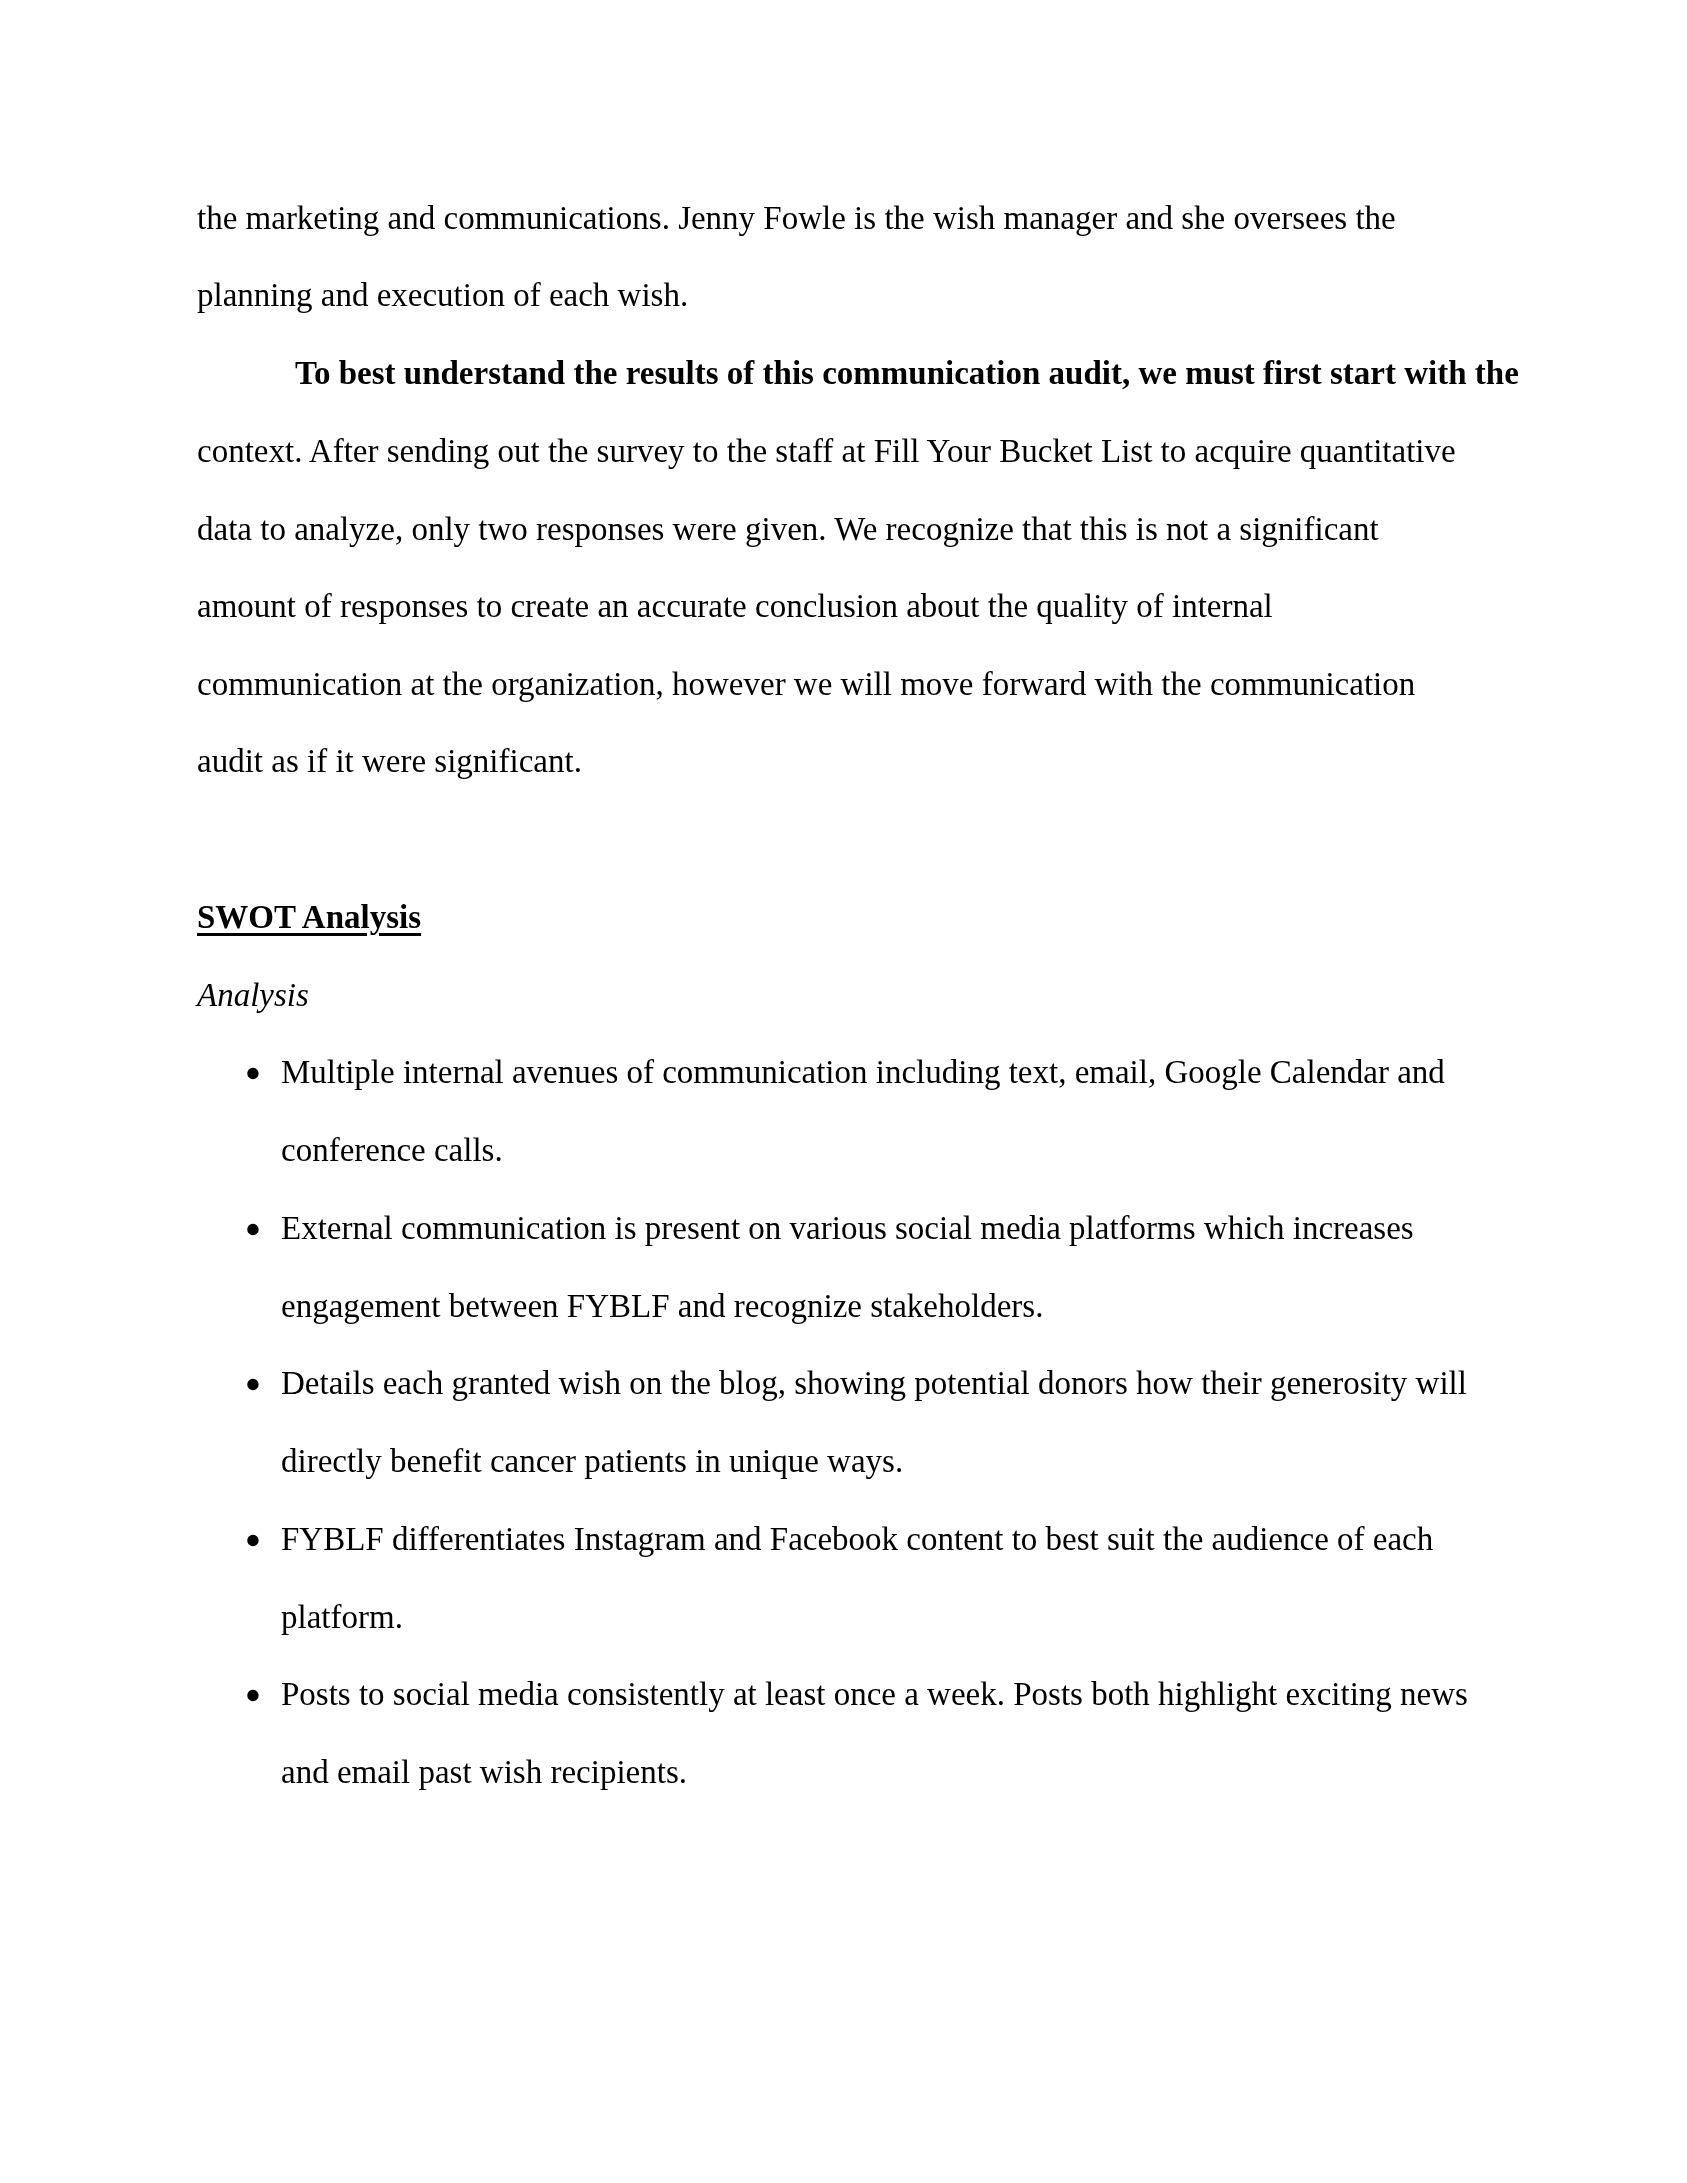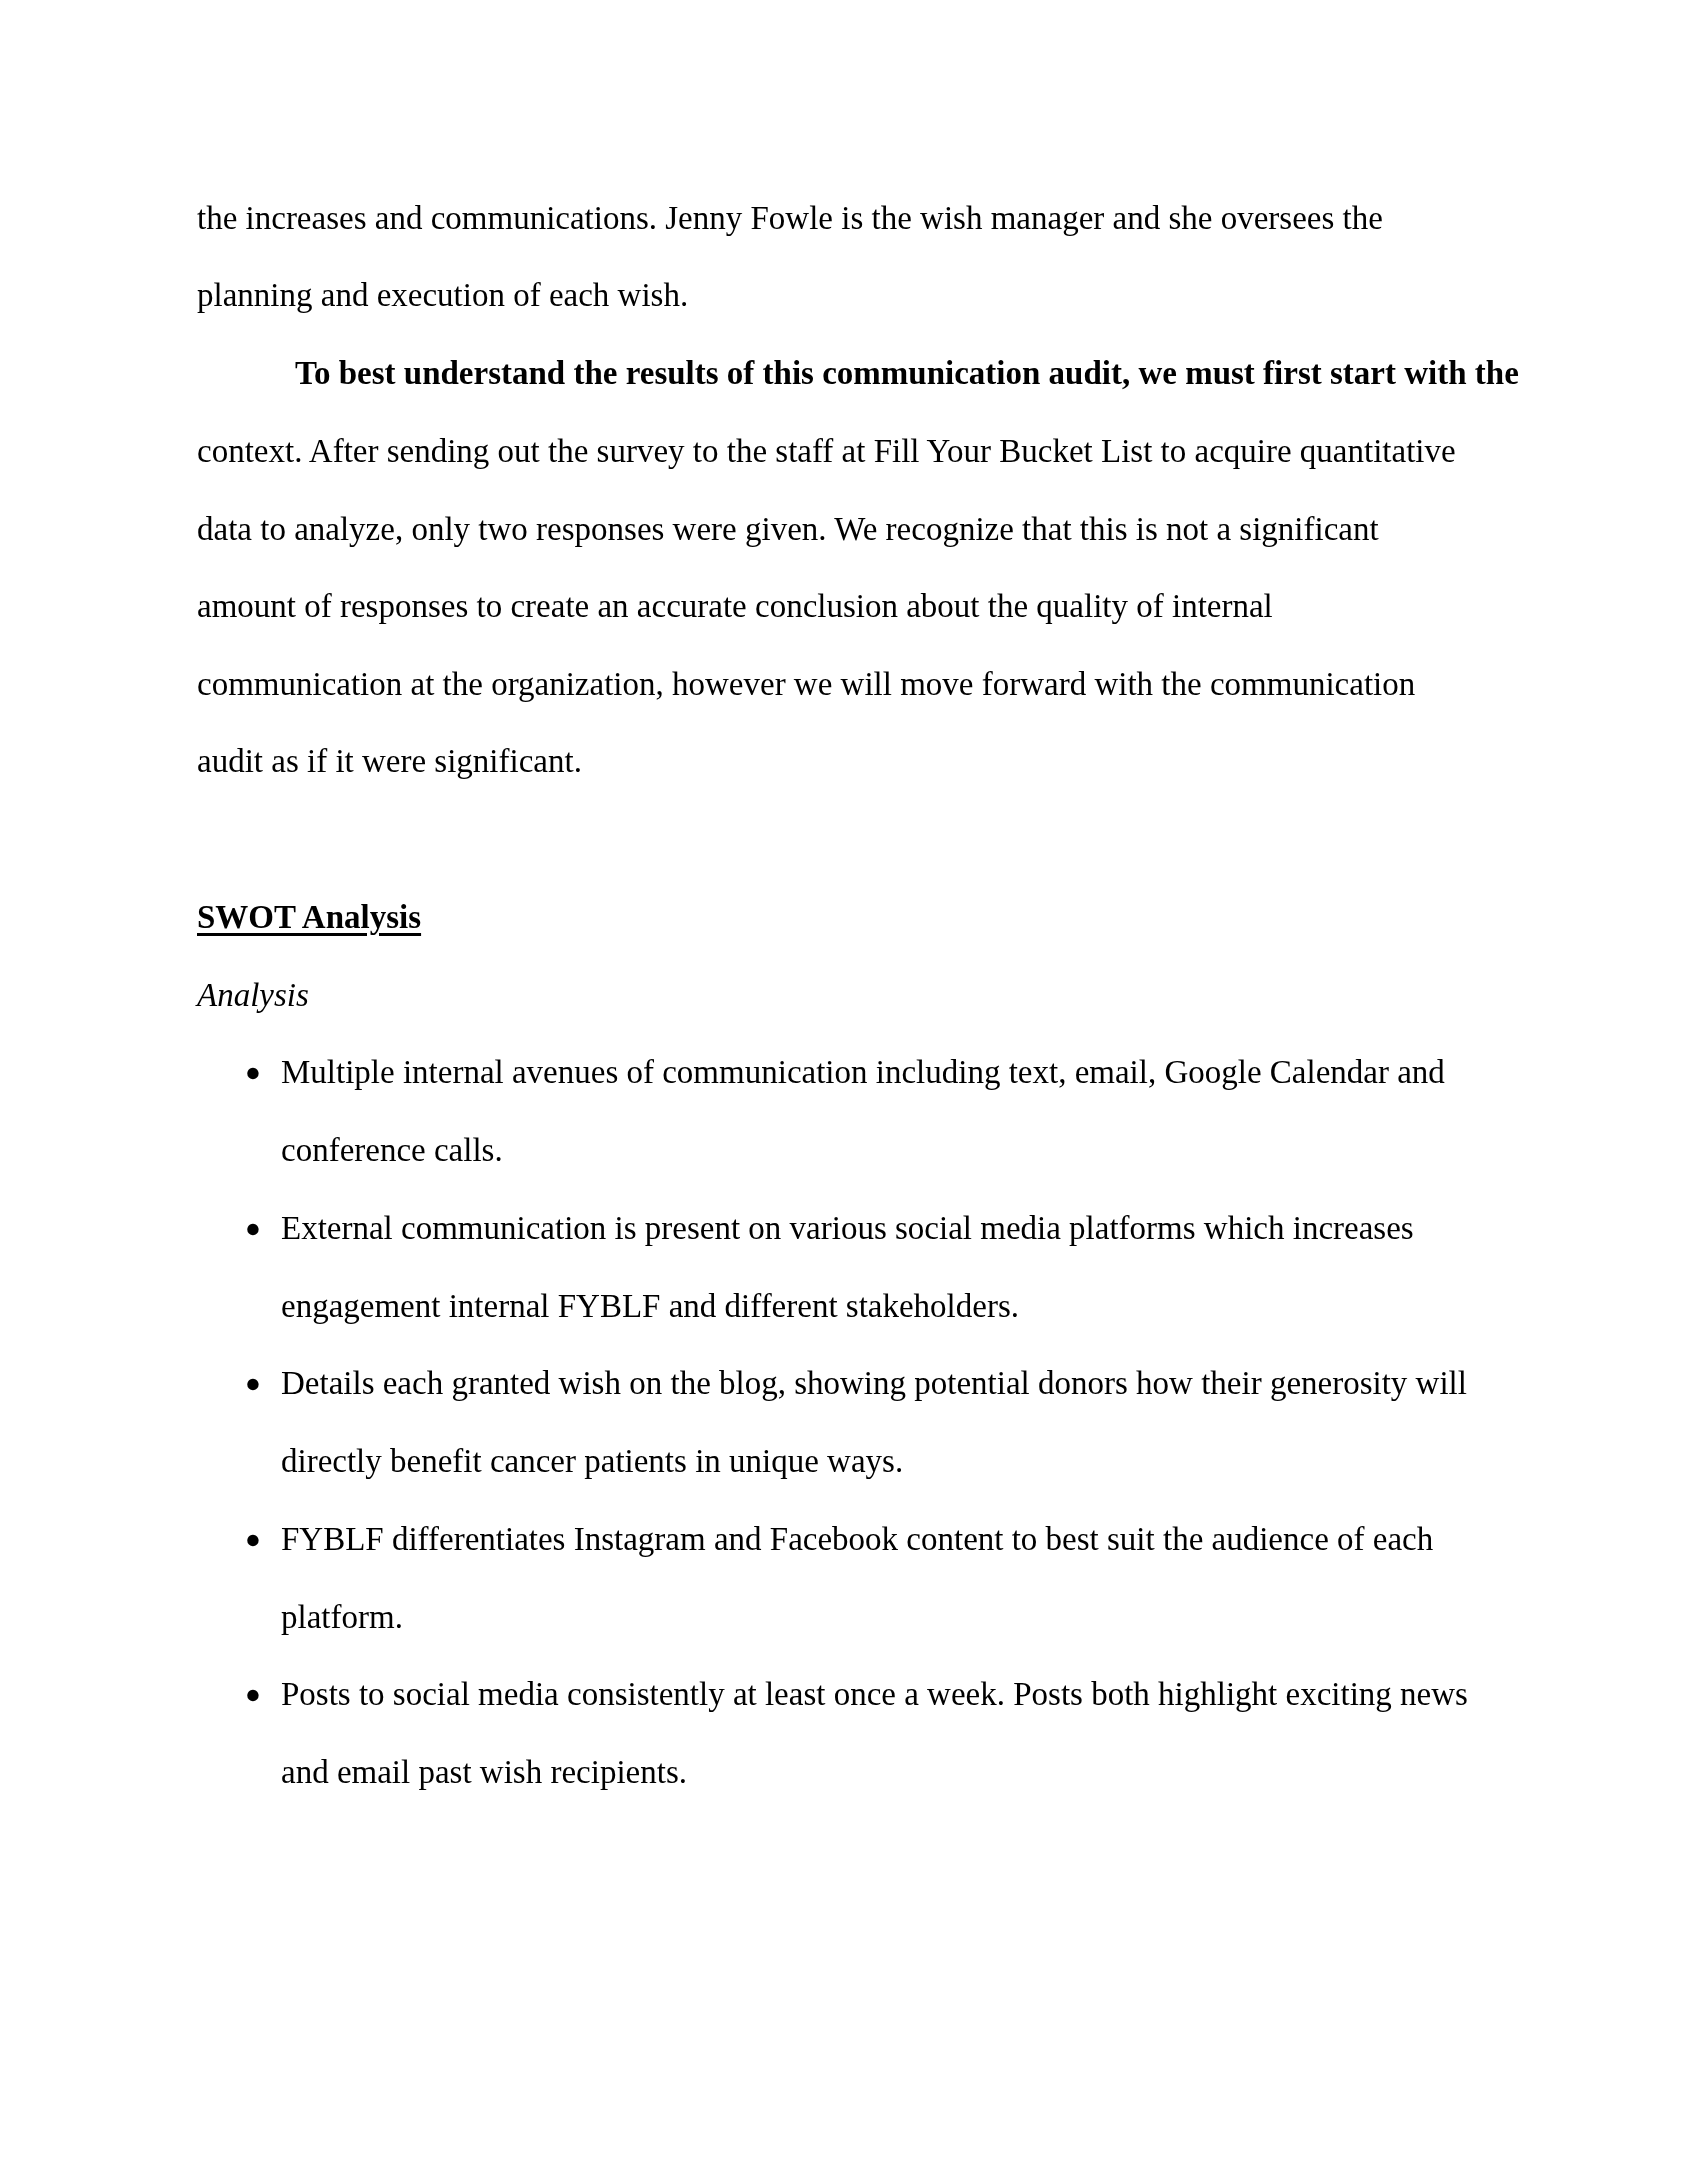--- a/index.html
+++ b/index.html
@@ -13,41 +13,41 @@
   .indent { left: 98px; font-weight: bold; }
   .heading { font-weight: bold; text-decoration: underline; text-decoration-thickness: 2.6px; text-underline-offset: 5.3px; }
   .subheading { font-style: italic; }
   .bullet { position: absolute; left: 48px; font-size: 26.5px; }
   .btext { left: 84px; }
 </style>
 </head>
 <body>
 
 <div class="page">
-  <div class="line" style="top:179px">the increases and communications. Jenny Fowle is the wish manager and she oversees the</div>
+  <div class="line" style="top:179px">the marketing and communications. Jenny Fowle is the wish manager and she oversees the</div>
   <div class="line" style="top:256px">planning and execution of each wish.</div>
 
   <div class="line indent" style="top:334px">To best understand the results of this communication audit, we must first start with the</div>
   <div class="line" style="top:412px">context. After sending out the survey to the staff at Fill Your Bucket List to acquire quantitative</div>
   <div class="line" style="top:490px">data to analyze, only two responses were given. We recognize that this is not a significant</div>
   <div class="line" style="top:567px">amount of responses to create an accurate conclusion about the quality of internal</div>
   <div class="line" style="top:645px">communication at the organization, however we will move forward with the communication</div>
   <div class="line" style="top:722px">audit as if it were significant.</div>
 
   <div class="line heading" style="top:878px">SWOT Analysis</div>
   <div class="line subheading" style="top:956px">Analysis</div>
 
   <div>
     <span class="bullet line" style="top:1033px;left:48px">●</span>
     <div class="line btext" style="top:1033px">Multiple internal avenues of communication  including text, email, Google Calendar and</div>
     <div class="line btext" style="top:1111px">conference calls.</div>
 
     <span class="bullet line" style="top:1189px;left:48px">●</span>
     <div class="line btext" style="top:1189px">External communication is present on various social media platforms which increases</div>
-    <div class="line btext" style="top:1267px">engagement internal FYBLF and different stakeholders.</div>
+    <div class="line btext" style="top:1267px">engagement between FYBLF and recognize stakeholders.</div>
 
     <span class="bullet line" style="top:1344px;left:48px">●</span>
     <div class="line btext" style="top:1344px">Details each granted wish on the blog, showing potential donors how their generosity will</div>
     <div class="line btext" style="top:1422px">directly benefit cancer patients in unique ways.</div>
 
     <span class="bullet line" style="top:1500px;left:48px">●</span>
     <div class="line btext" style="top:1500px">FYBLF differentiates Instagram and Facebook content to best suit the audience of each</div>
     <div class="line btext" style="top:1578px">platform.</div>
 
     <span class="bullet line" style="top:1655px;left:48px">●</span>

